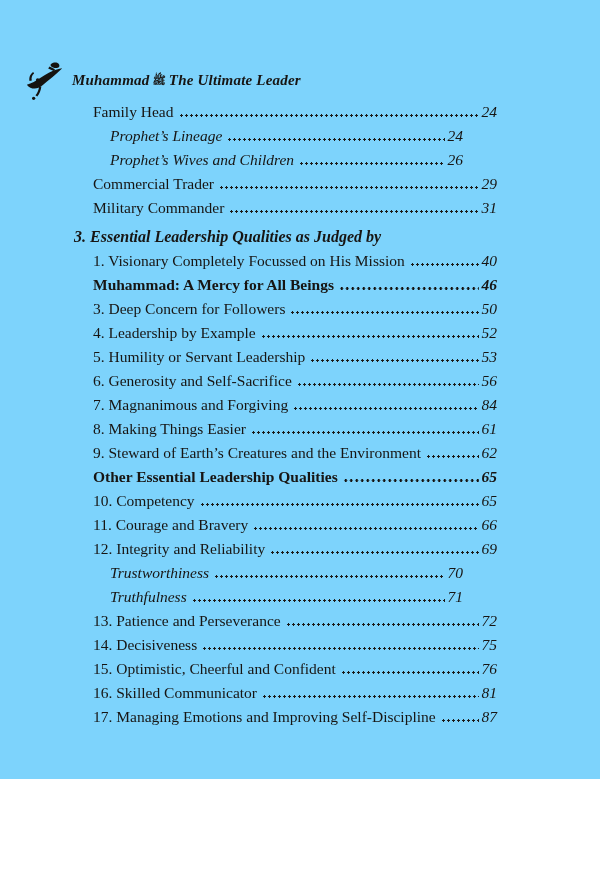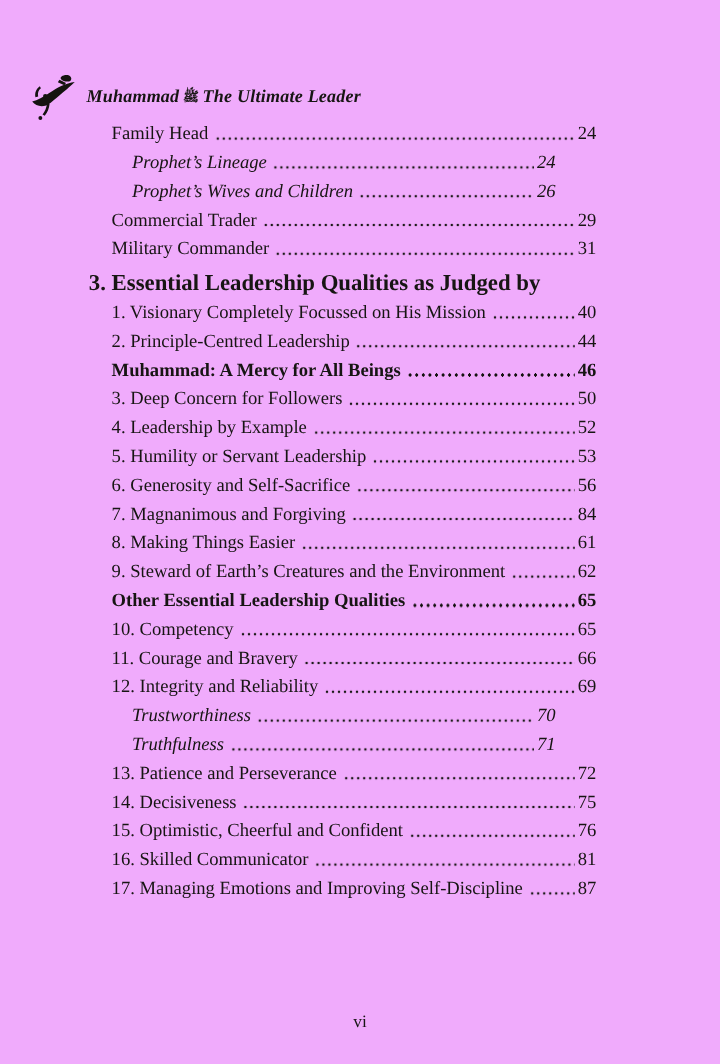--- a/index.html
+++ b/index.html
@@ -1,20 +1,20 @@
 <!DOCTYPE html>
 <html><head>
 <meta charset="utf-8">
 <style>
   html, body { margin: 0; padding: 0; }
   .page {
     position: relative;
     width: 600px;
-    height: 887px;
-    background: #f0abfc;
+    height: 779px;
+    background: #7dd3fc;
     color: #171513;
     font-family: "Liberation Serif", serif;
     overflow: hidden;
   }
   
   .header {
     position: absolute;
     top: 60px;
     left: 25px;
     display: flex;
@@ -51,34 +51,35 @@
   .row .label { flex: 0 0 auto; }
   .dots {
     flex: 1 1 auto;
     align-self: stretch;
     margin: 0 3px 0 5px;
     background-image: radial-gradient(circle, #1c1a18 1.05px, rgba(0,0,0,0) 1.35px);
     background-size: 5px 5px;
     background-repeat: repeat-x;
     background-position: left calc(100% - 6px);
   }
-  .page-num { flex: 0 0 auto; }
+  .page-num { flex: 0 0 auto; font-style: italic; }
   .l1 { margin-left: 19px; }
   .l2 { margin-left: 36px; margin-right: 34px; font-style: italic; }
   .bold { font-weight: bold; }
   .bold .dots {
     background-image: radial-gradient(circle, #141210 1.25px, rgba(0,0,0,0) 1.5px);
     background-size: 5.5px 5px;
   }
   .chapter-line1 {
     margin-top: 5px;
     font-weight: bold;
-    font-size: 19px;
+    font-size: 16px;
     line-height: 24px;
     white-space: nowrap;
+    font-style: italic;
   }
   .chapter-line2 {
     margin-left: 19px;
     margin-right: -21px;
     margin-bottom: 5px;
     font-weight: bold;
     font-size: 16px;
   }
   
   .footer {
@@ -139,25 +140,20 @@
       <span class="page-num">31</span>
     </div>
 
     <div class="chapter-line1">3. Essential Leadership Qualities as Judged by</div>
 
     <div class="row l1">
       <span class="label">1. Visionary Completely Focussed on His Mission</span>
       <span class="dots"></span>
       <span class="page-num">40</span>
     </div>
-    <div class="row l1">
-      <span class="label">2. Principle-Centred Leadership</span>
-      <span class="dots"></span>
-      <span class="page-num">44</span>
-    </div>
     <div class="row l1 bold">
       <span class="label">Muhammad: A Mercy for All Beings</span>
       <span class="dots"></span>
       <span class="page-num">46</span>
     </div>
     <div class="row l1">
       <span class="label">3. Deep Concern for Followers</span>
       <span class="dots"></span>
       <span class="page-num">50</span>
     </div>

